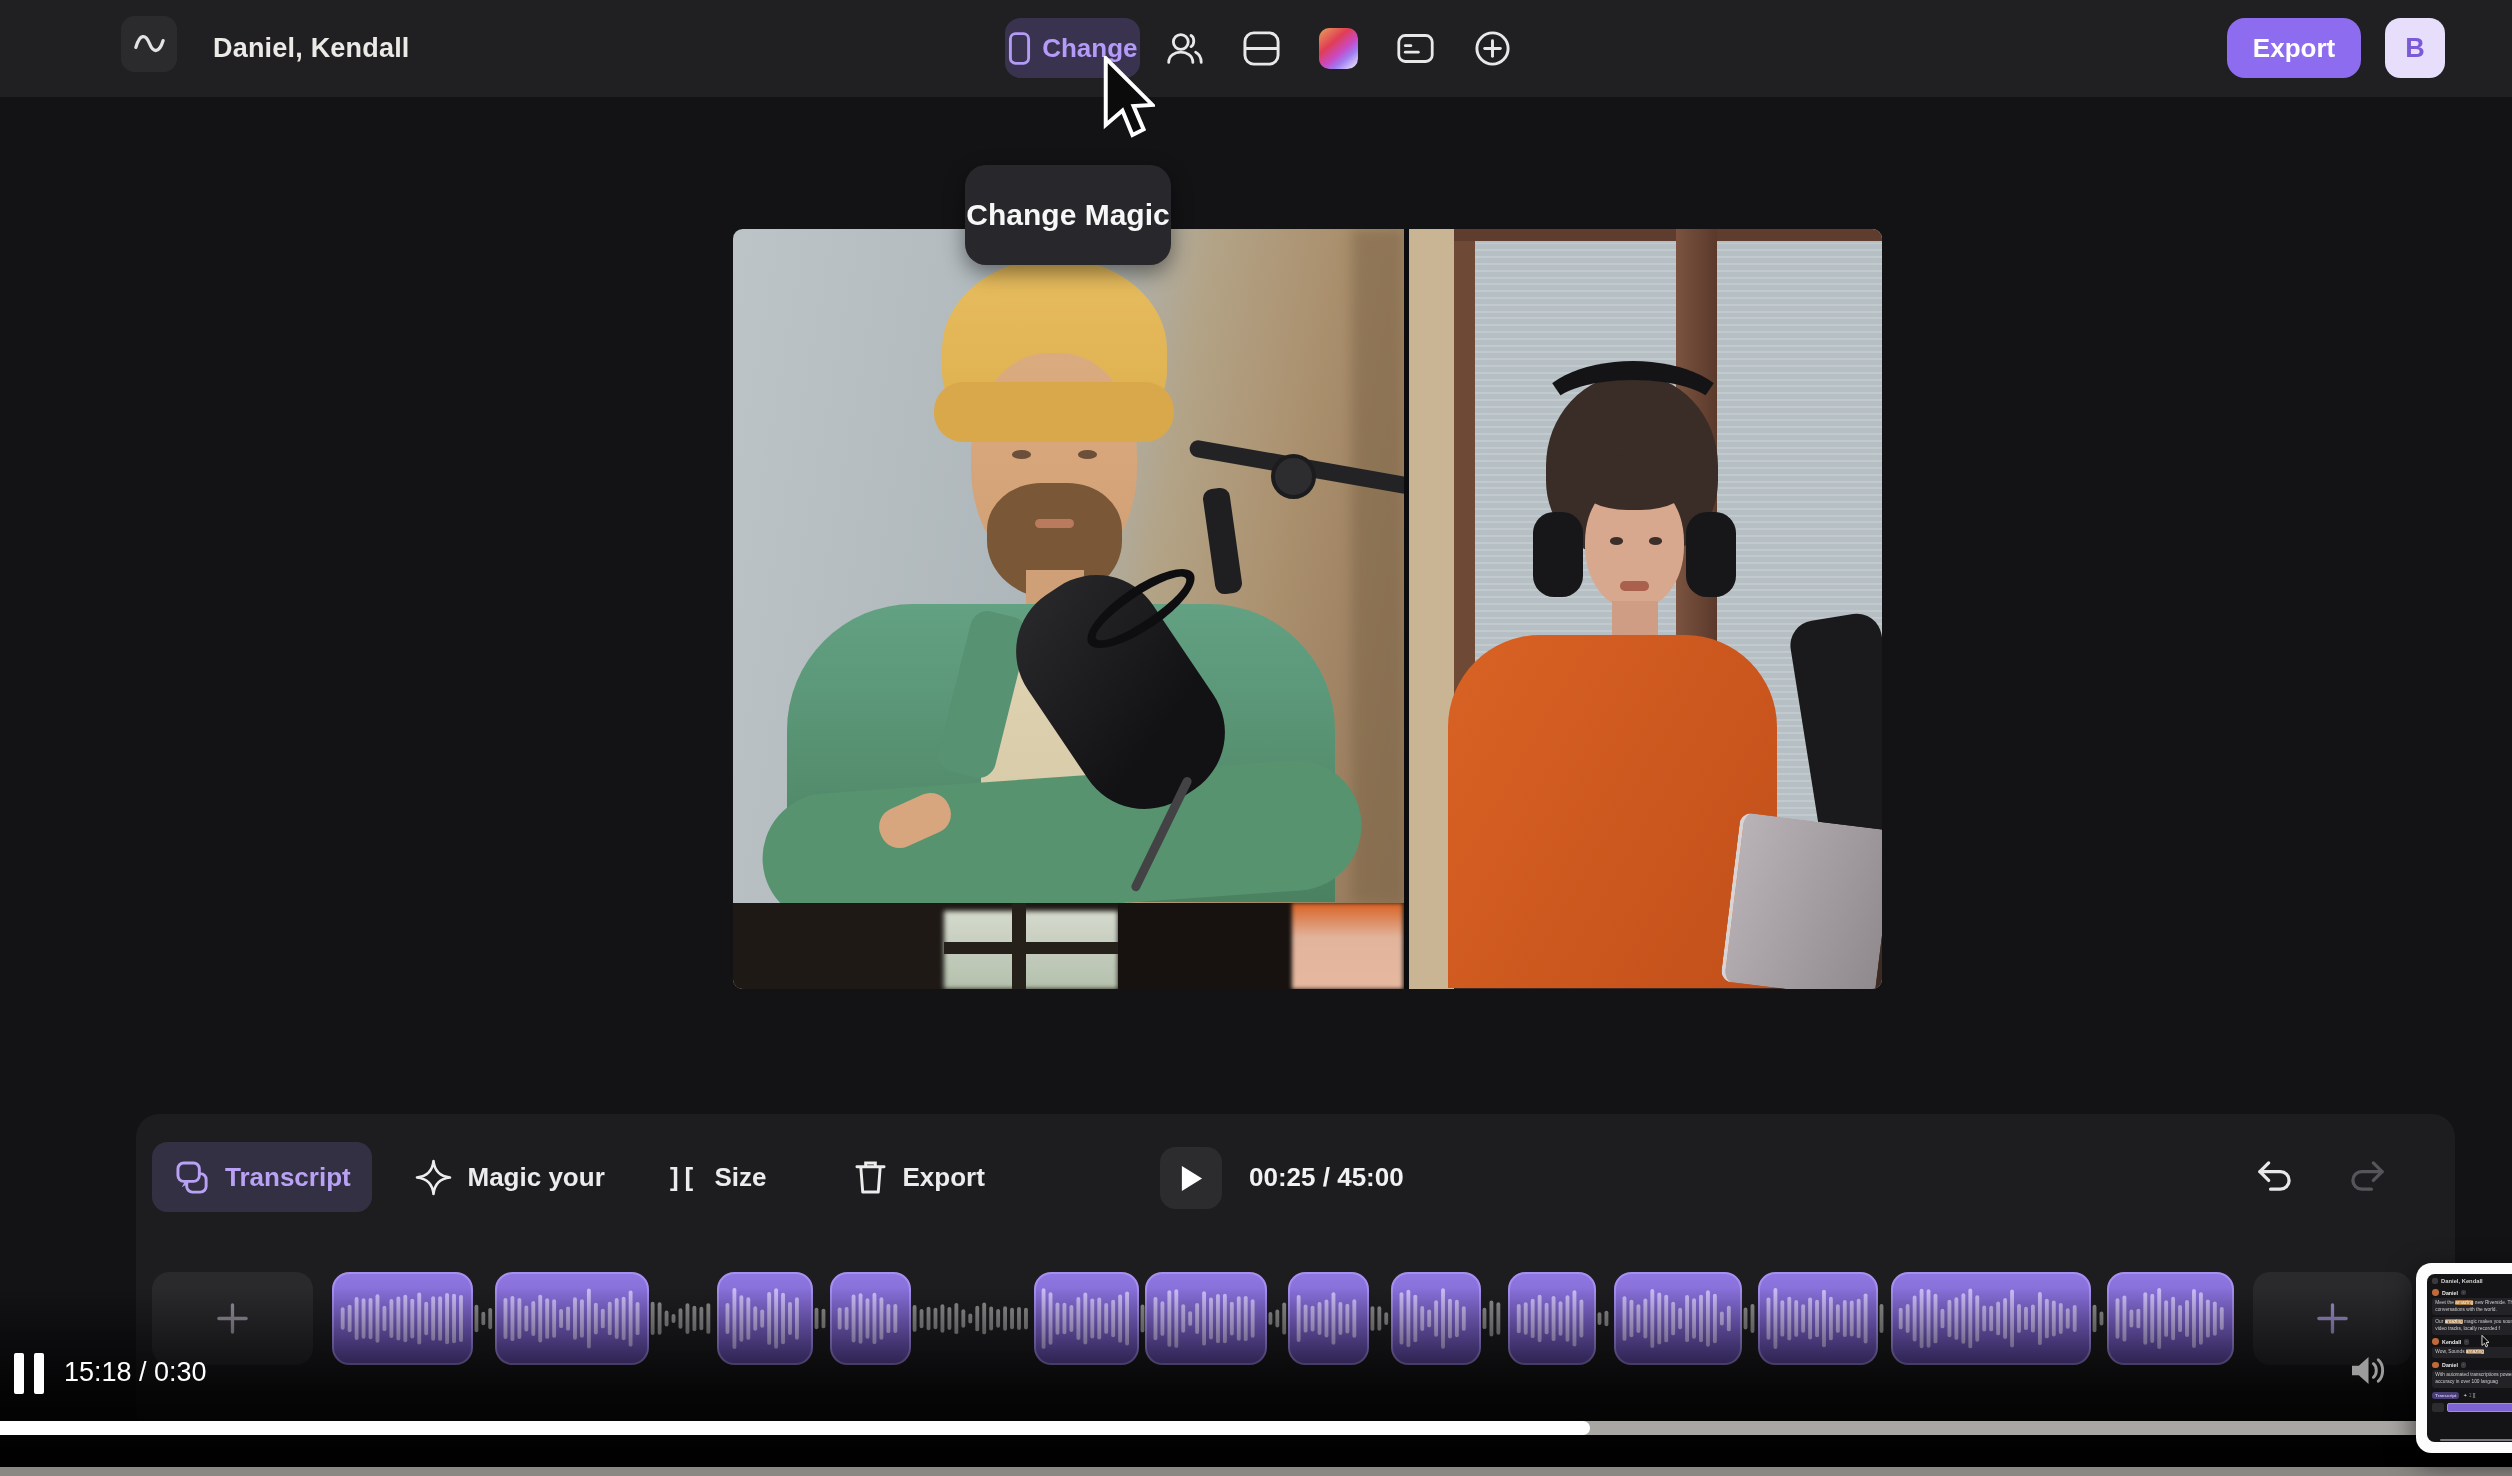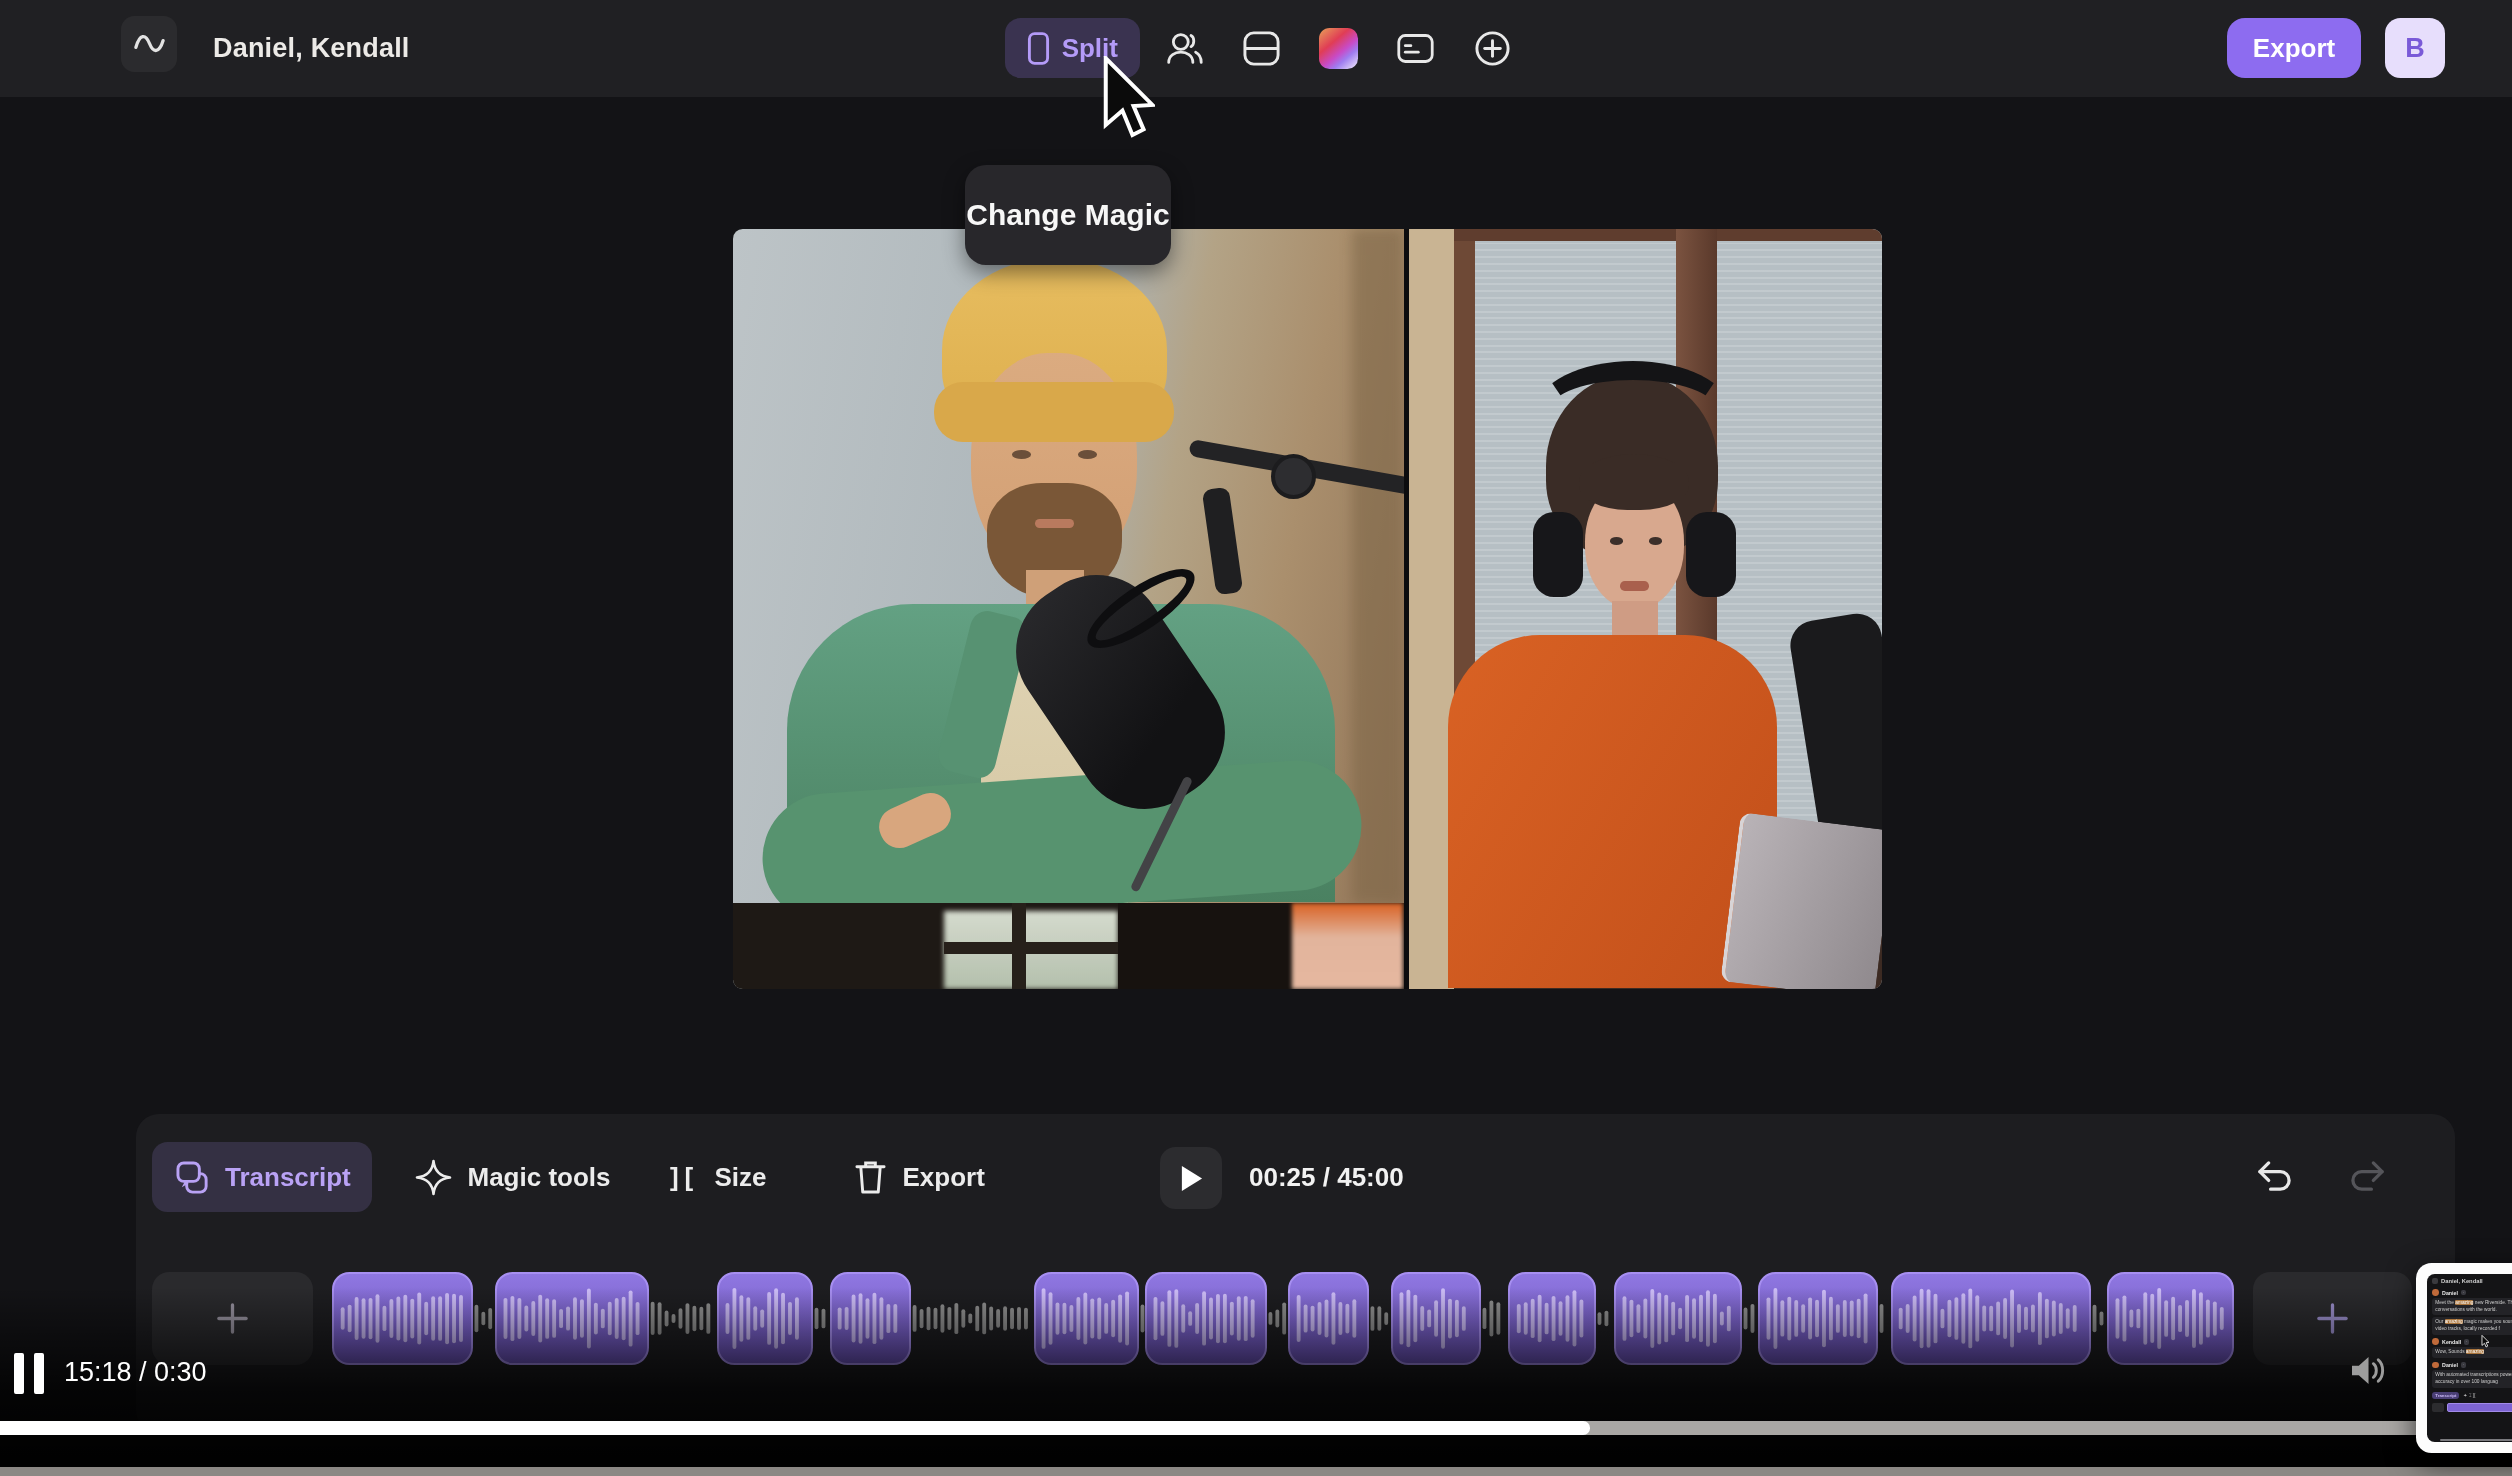--- a/index.html
+++ b/index.html
@@ -138,21 +138,21 @@
     <svg width="37" height="37" viewBox="0 0 38 38">
       <path d="M5 23 C9 9 15 9 19 19 C23 29 29 29 33 16" fill="none" stroke="#e3e3e3" stroke-width="3.4" stroke-linecap="round"></path>
     </svg>
   </div>
   <div class="abs doc-title">Daniel, Kendall</div>
 
   <div class="abs story-pill">
     <svg width="23" height="35" viewBox="0 0 24 36">
       <rect x="2.5" y="2.5" width="19" height="31" rx="5.5" fill="none" stroke="#b49bf8" stroke-width="3"></rect>
     </svg>
-    <span>Split</span>
+    <span>Change</span>
   </div>
 
   <div class="abs tb-icons">
     <div class="tb-icon">
       <svg width="41" height="39" viewBox="0 0 42 40">
         <circle cx="17" cy="13" r="8" fill="none" stroke="#e8e8e8" stroke-width="3"></circle>
         <path d="M4 35 C4 27 11 24 17 24 C23 24 30 27 30 35" fill="none" stroke="#e8e8e8" stroke-width="3" stroke-linecap="round"></path>
         <path d="M28 6 C32 8 32 16 28 18 M33 24 C37 26 39 30 39 35" fill="none" stroke="#e8e8e8" stroke-width="3" stroke-linecap="round"></path>
       </svg>
     </div>
@@ -256,21 +256,21 @@
       <path d="M12 22 v5 a6 6 0 0 0 6 6 h8 a6 6 0 0 0 6 -6 v-7 a6 6 0 0 0 -6 -6 h-1" fill="none" stroke="#b9a2f5" stroke-width="3" stroke-linecap="round"></path>
       <path d="M10 22 L7 28 L14 24" fill="#b9a2f5" stroke="none"></path>
     </svg>
     <span>Transcript</span>
   </div>
 
   <div class="abs tool-item" style="left:279px;">
     <svg width="37" height="37" viewBox="0 0 38 38">
       <path d="M19 2 C20 12 26 18 36 19 C26 20 20 26 19 36 C18 26 12 20 2 19 C12 18 18 12 19 2 Z" fill="none" stroke="#ececec" stroke-width="2.6" stroke-linejoin="round"></path>
     </svg>
-    <span>Magic tools</span>
+    <span>Magic your</span>
   </div>
 
   <div class="abs tool-item" style="left:534px;">
     <span class="bracket-ic">][</span>
     <span>Size</span>
   </div>
 
   <div class="abs tool-item" style="left:718px;">
     <svg width="33" height="37" viewBox="0 0 34 38">
       <path d="M3 8 h28 M12 8 V4 h10 v4" fill="none" stroke="#ececec" stroke-width="3" stroke-linecap="round"></path>

